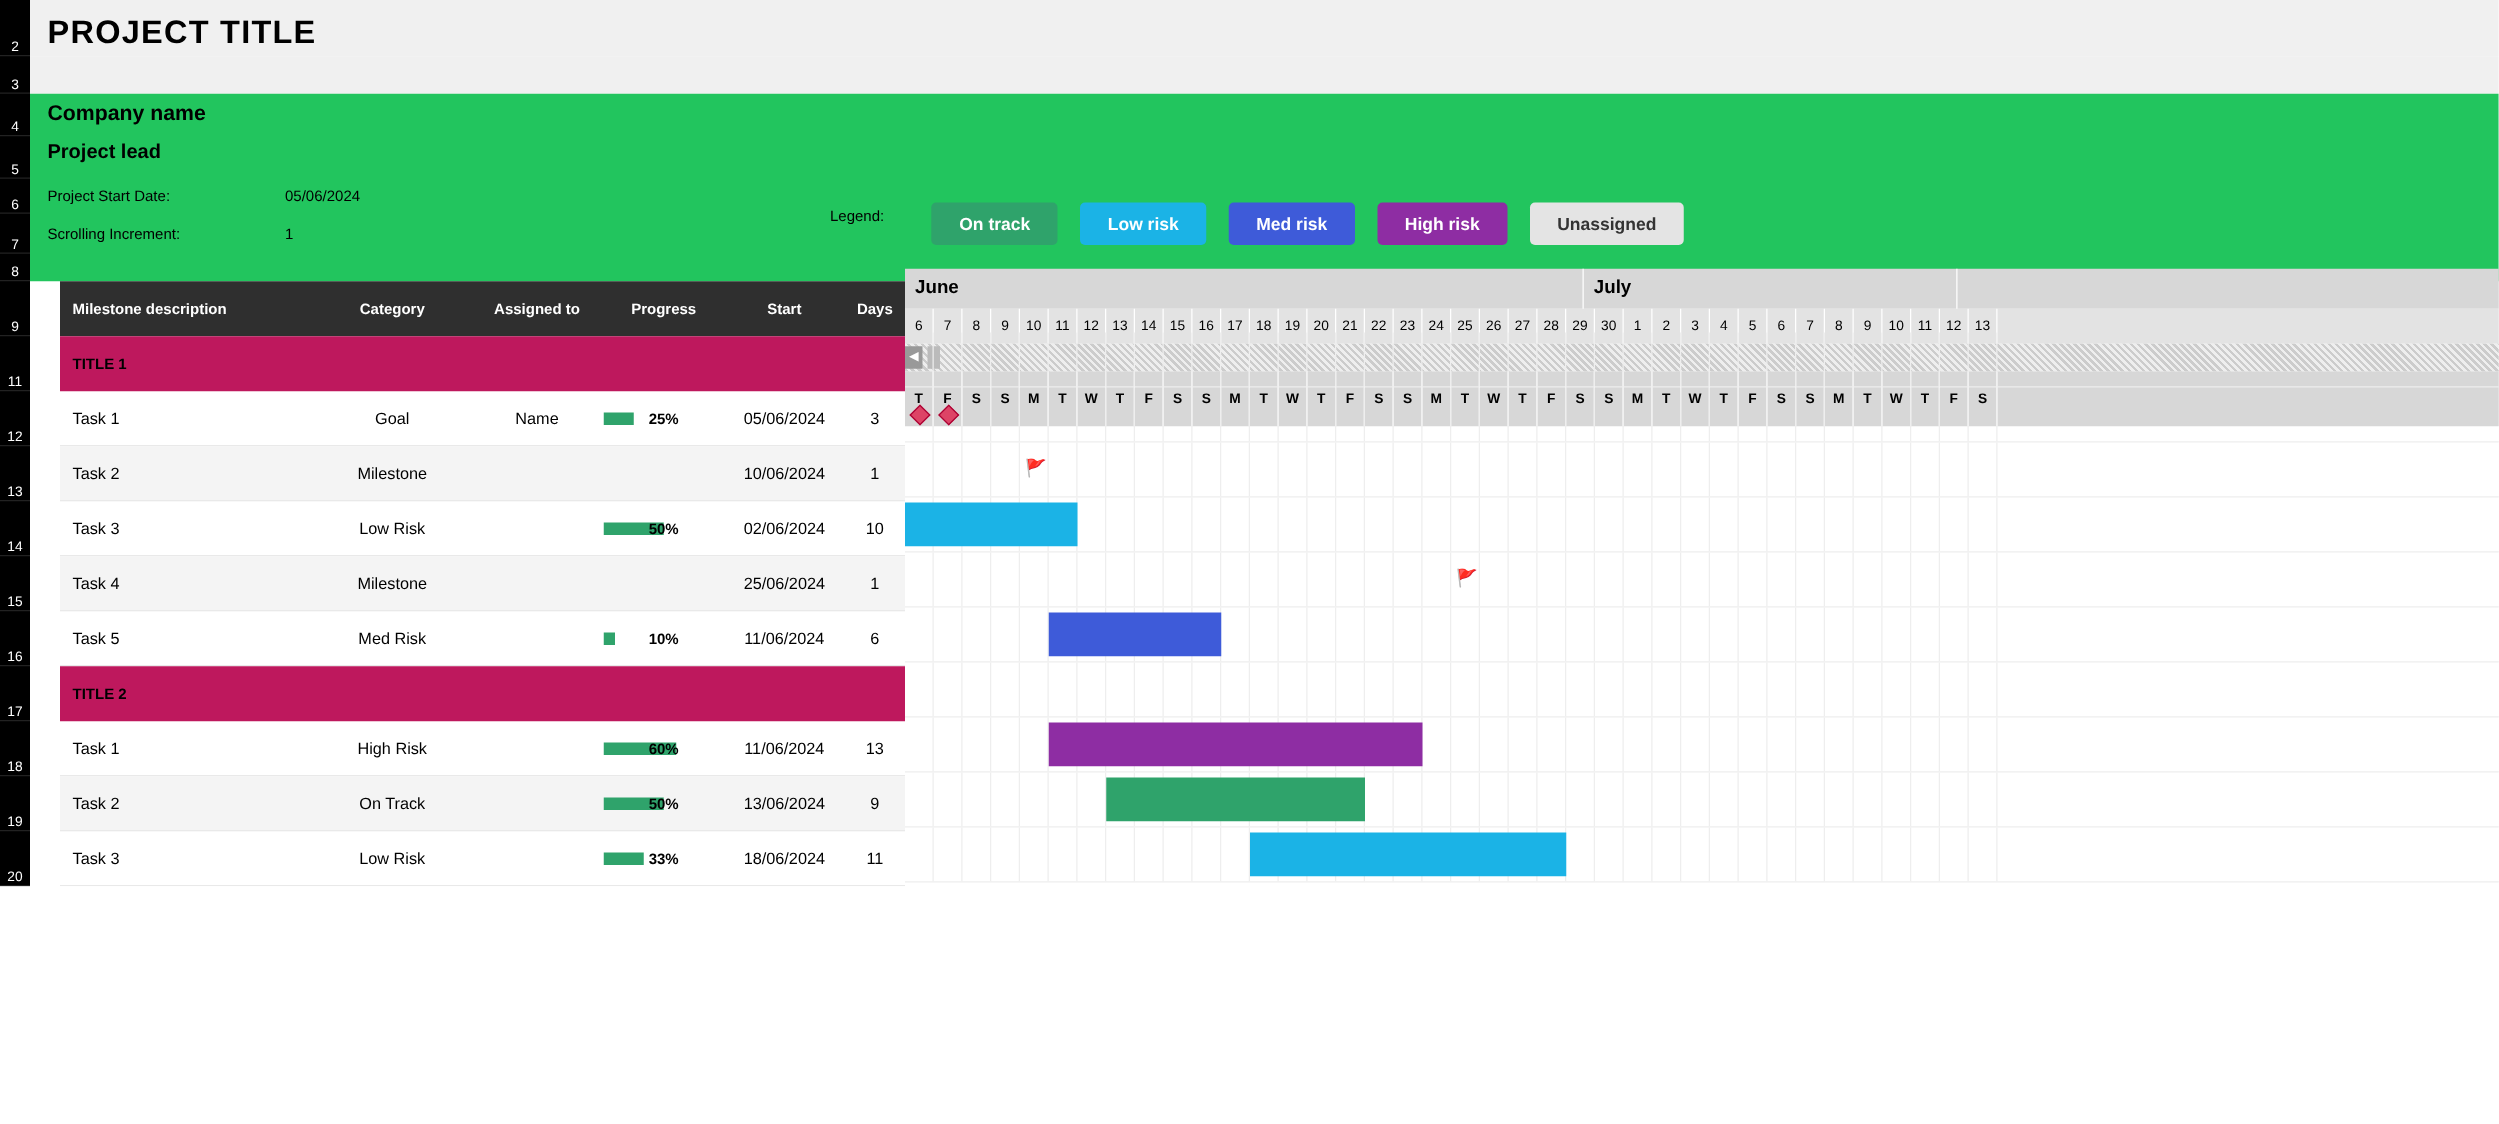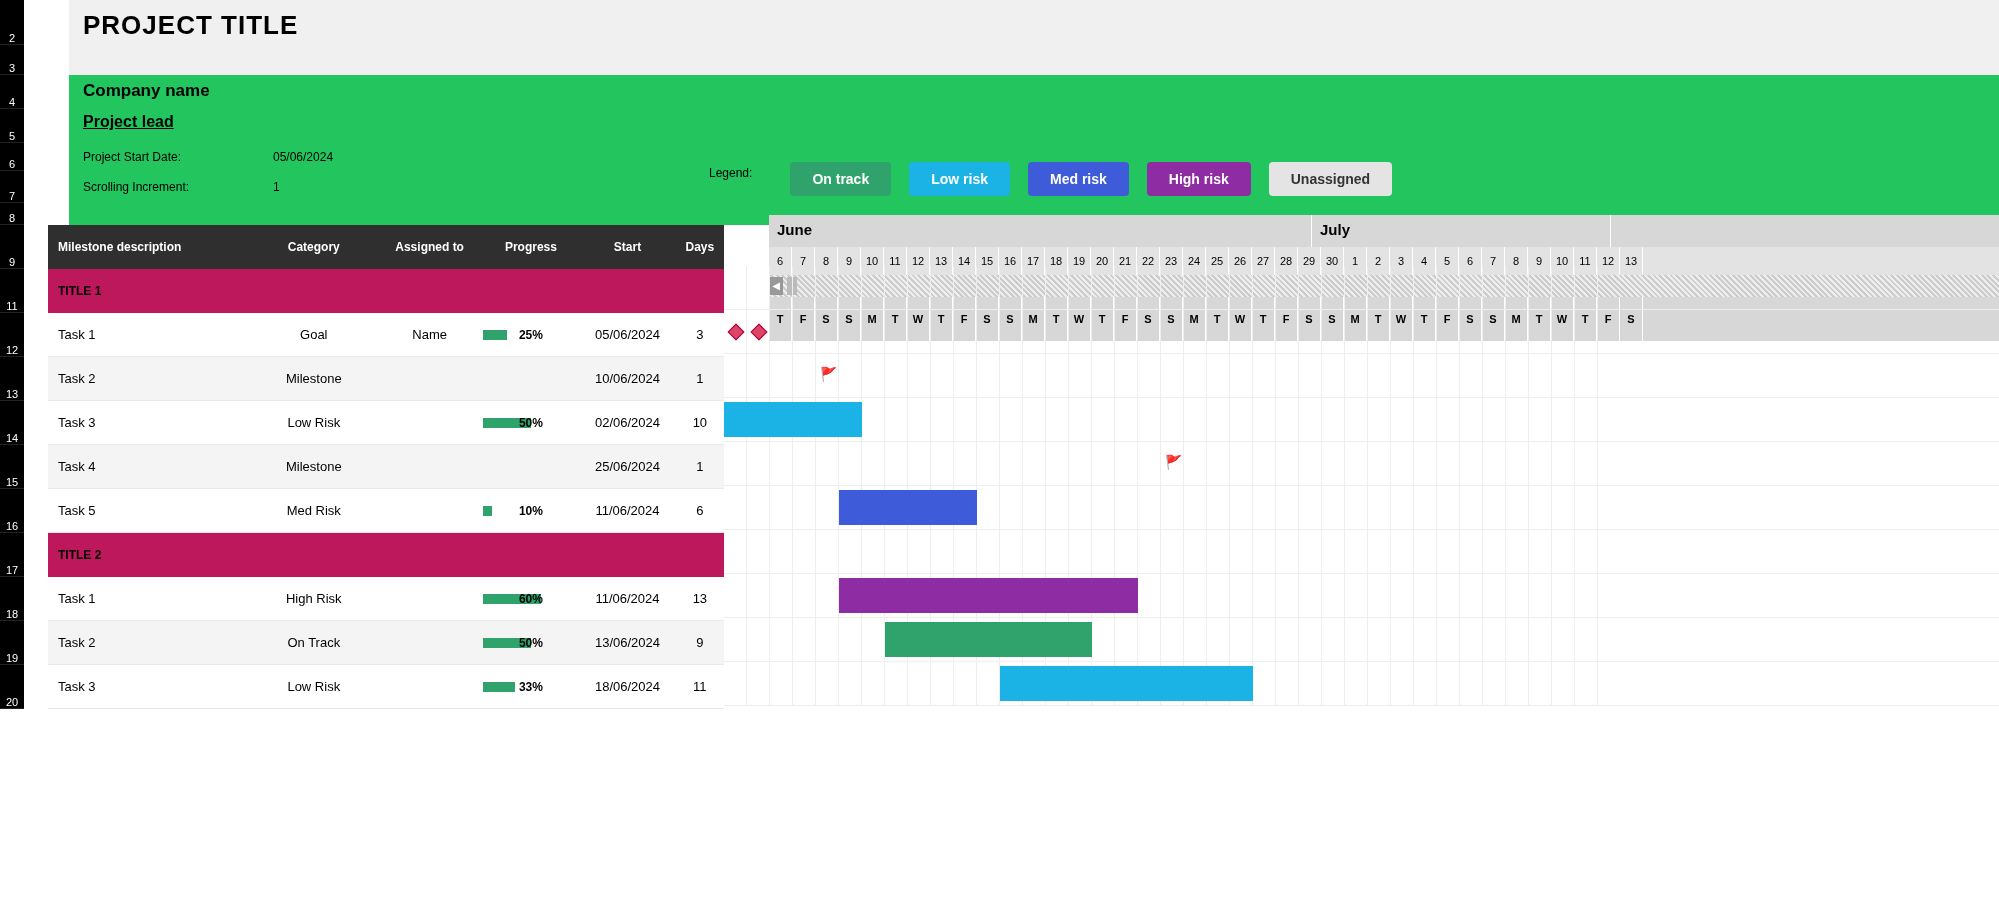--- a/index.html
+++ b/index.html
@@ -1,33 +1,33 @@
 <!DOCTYPE html>
 <html><head>
 <meta charset="utf-8">
 <style>
   * { box-sizing: border-box; margin: 0; padding: 0; }
   body { font-family: Arial, Helvetica, sans-serif; font-size: 13px; color: #000; background: #fff; }
   .sheet { display: flex; width: 1999px; }
   .rownums { width: 24px; background: #000; color: #fff; display: flex; flex-direction: column; }
   .rownum { display: flex; align-items: flex-end; justify-content: center; font-size: 11px; border-bottom: 1px solid #222; }
-  .content { flex: 1; position: relative; padding-left: 45px; }
+  .content { flex: 1; position: relative; }
   
   .r2 { height: 45px; }
   .r3 { height: 30px; }
   .r4 { height: 34px; }
   .r5 { height: 34px; }
   .r6 { height: 28px; }
   .r7 { height: 32px; }
   .r8 { height: 22px; }
 
   .header-area { background: #f0f0f0; padding: 0 14px; }
   .project-title { font-size: 26px; font-weight: 800; letter-spacing: 1px; padding-top: 6px; }
   .company { font-size: 17px; font-weight: 700; padding-top: 6px; }
-  .lead { font-size: 16px; font-weight: 700; padding-top: 4px; text-decoration: underline; }
+  .lead { font-size: 16px; font-weight: 700; padding-top: 4px; }
   .small-label { font-size: 12px; }
   .two-col { display: flex; }
   .lbl { width: 190px; }
   .val { }
 
   .legend-row { display: flex; align-items: center; gap: 20px; position: absolute; left: 640px; top: 75px; }
   .legend-label { font-size: 12px; }
   .pill { display: inline-flex; align-items: center; justify-content: center; height: 34px; padding: 0 22px; border-radius: 4px; font-weight: 700; color: #fff; font-size: 14px; }
   .pill.green { background: #2fa36b; }
   .pill.cyan { background: #1bb3e6; }

